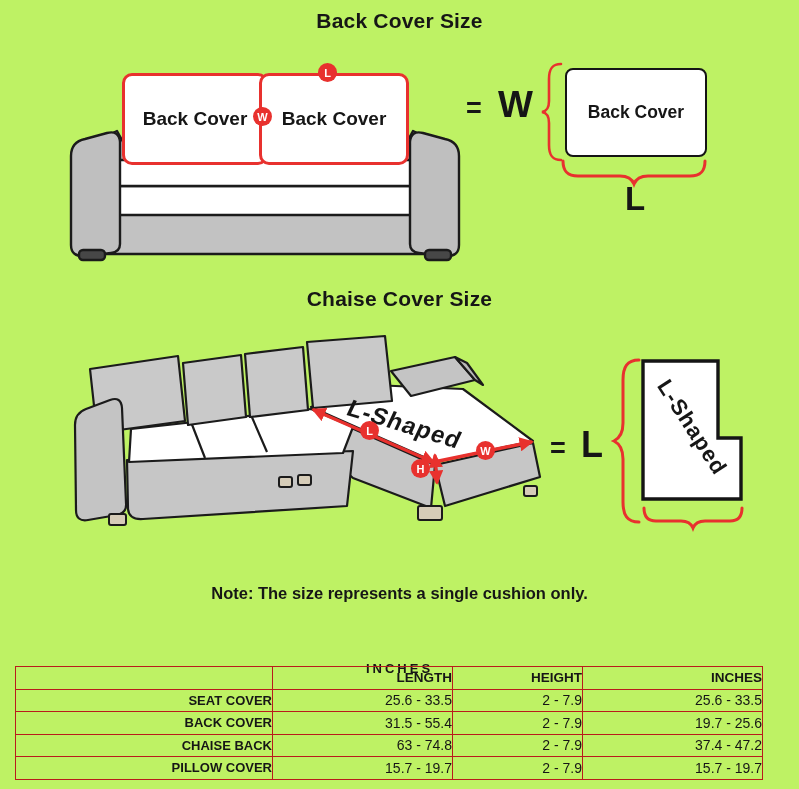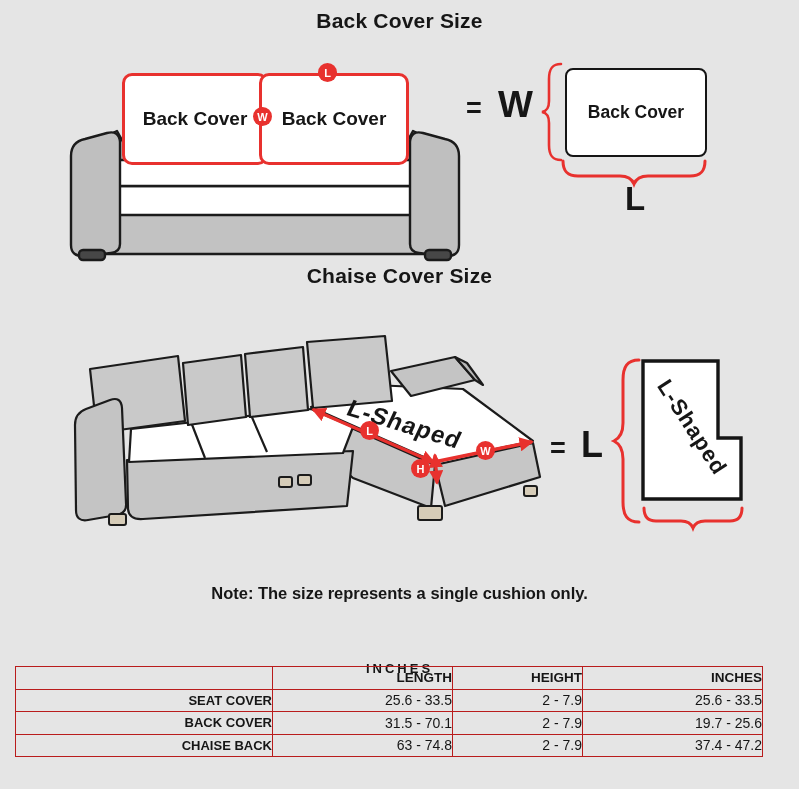--- a/index.html
+++ b/index.html
@@ -1,16 +1,16 @@
 <!DOCTYPE html>
 <html><head>
 <meta charset="utf-8">
 <style>
   html,body{margin:0;padding:0;background:#fff;}
-  .canvas{position:relative;width:799px;height:789px;background:#e5e5e5;overflow:hidden;
+  .canvas{position:relative;width:799px;height:789px;background:#bef264;overflow:hidden;
           font-family:"Liberation Sans","DejaVu Sans",sans-serif;color:#161616;}
   .abs{position:absolute;}
   .ctr{left:10px;width:779px;text-align:center;}
   .title{font-size:21px;font-weight:bold;letter-spacing:.2px;}
   .step{font-size:16.5px;}
   .note{font-size:16.5px;font-weight:bold;}
   .unit{font-size:13px;font-weight:bold;letter-spacing:3px;}
   svg{position:absolute;overflow:visible;}
   .covrect{position:absolute;border:3px solid #e8312e;border-radius:10px;background:#fff;
            display:flex;align-items:center;justify-content:center;}
@@ -64,21 +64,21 @@
     <path d="M20,3 C11,3 8,8 8,18 L8,40 C8,47 6,50 1,51 C6,52 8,55 8,62 L8,84 C8,94 11,99 20,99" fill="none" stroke="#e8312e" stroke-width="2.6" stroke-linecap="round"></path>
   </svg>
   <div class="eqbox" style="left:565px;top:68px;width:138px;height:85px;">
     <span>Back Cover</span>
   </div>
   <svg style="left:560px;top:158px;" width="148" height="26" viewBox="0 0 148 26">
     <path d="M3,3 C3,14 8,18 18,18 L60,18 C68,18 72,21 74,26 C76,21 80,18 88,18 L130,18 C140,18 145,14 145,3" fill="none" stroke="#e8312e" stroke-width="3" stroke-linecap="round"></path>
   </svg>
   <div class="abs big" style="left:600px;top:180px;width:70px;text-align:center;font-size:33px;">L</div>
 
-  <div class="abs ctr title" style="top:264px;">Chaise Cover Size</div>
+  <div class="abs ctr title" style="top:287px;">Chaise Cover Size</div>
 
   <svg style="left:55px;top:325px;" width="445" height="215" viewBox="0 0 445 215">
     <defs>
       <marker id="ah" viewBox="0 0 10 10" refX="8" refY="5" markerWidth="4.2" markerHeight="4.2" orient="auto-start-reverse">
         <path d="M0,0 L10,5 L0,10 Z" fill="#e8312e"></path>
       </marker>
     </defs>
     <g stroke="#1b1b1b" stroke-width="2.2" stroke-linejoin="round">
       <path d="M256,82 L380,137 L478,116 L408,64 L318,60 Z" fill="#ffffff"></path>
       <path d="M258,86 L380,140 L376,183 L298,153 L256,116 Z" fill="#c6c6c6"></path>
@@ -146,26 +146,32 @@
       <td class="hdr">INCHES</td>
     </tr>
     <tr>
       <td class="lbl">SEAT COVER</td>
       <td class="val">25.6 - 33.5</td>
       <td class="val">2 - 7.9</td>
       <td class="val">25.6 - 33.5</td>
     </tr>
     <tr>
       <td class="lbl">BACK COVER</td>
-      <td class="val">31.5 - 70.1</td>
+      <td class="val">31.5 - 55.4</td>
       <td class="val">2 - 7.9</td>
       <td class="val">19.7 - 25.6</td>
     </tr>
     <tr>
       <td class="lbl">CHAISE BACK</td>
       <td class="val">63 - 74.8</td>
       <td class="val">2 - 7.9</td>
       <td class="val">37.4 - 47.2</td>
     </tr>
+    <tr>
+      <td class="lbl">PILLOW COVER</td>
+      <td class="val">15.7 - 19.7</td>
+      <td class="val">2 - 7.9</td>
+      <td class="val">15.7 - 19.7</td>
+    </tr>
   </tbody>
     </table>
 
 </div>
 
 </body></html>

